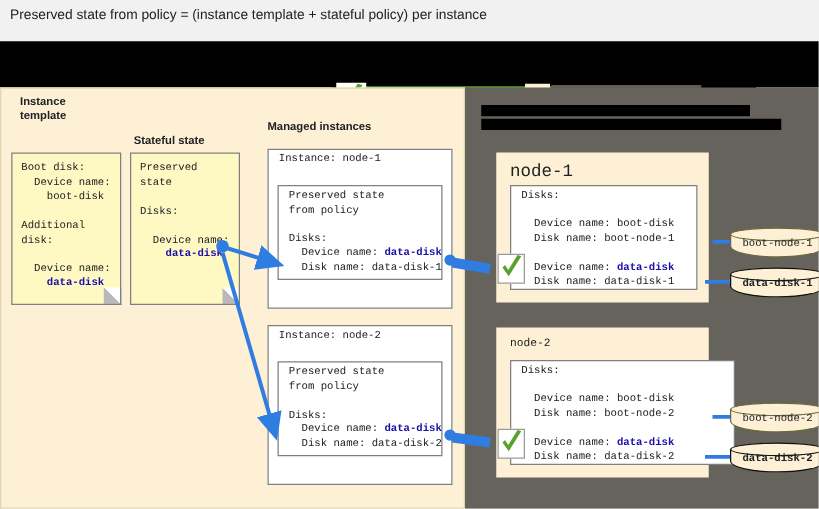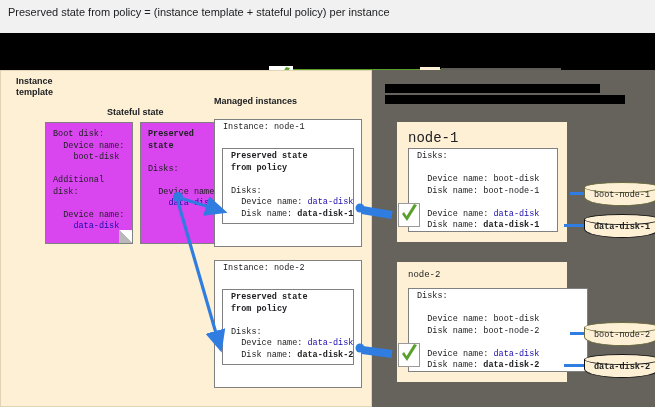--- a/index.html
+++ b/index.html
@@ -35,31 +35,31 @@
 
   
   .panel-left{position:absolute;left:0;top:70px;width:372px;height:337px;background:#fdf0d5;border:1px solid #e0d4b4;box-sizing:border-box;}
   .panel-right{position:absolute;left:372px;top:70px;width:283px;height:337px;background:#66635c;}
 
   .sec-head{position:absolute;font-size:9px;font-weight:bold;color:#202124;line-height:11px;}
   .sec-sub{font-weight:normal;}
 
   
   .note{
-    position:absolute;background:#d946ef;border:1px solid #808080;box-sizing:border-box;
-    font-family:"Liberation Mono",monospace;font-size:8.5px;color:#202124;line-height:11.5px;margin-left:36px;
+    position:absolute;background:#fef9c3;border:1px solid #808080;box-sizing:border-box;
+    font-family:"Liberation Mono",monospace;font-size:8.5px;color:#202124;line-height:11.5px;
   }
   .note .fold{
     position:absolute;right:-1px;bottom:-1px;width:13px;height:13px;
     background:linear-gradient(45deg,#b9b9b9 0 50%,#fff 50% 100%);
     border-right:1px solid #808080;border-bottom:1px solid #808080;
   }
   .note-body{padding:6px 7px;white-space:pre;}
-  .blue{color:#1a0dab;font-weight:normal;}
-  .bold{font-weight:bold;}
+  .blue{color:#1a0dab;font-weight:bold;}
+  .bold{font-weight:normal;}
 
   
   .box{position:absolute;background:#fff;border:1px solid #808080;box-sizing:border-box;
        font-family:"Liberation Mono",monospace;font-size:8.5px;color:#202124;line-height:11.5px;}
   .box-body{padding:2px 8px;white-space:pre;}
 
   .nodecard{position:absolute;background:#fdf0d5;box-sizing:border-box;}
 
   
   .rh-bar{position:absolute;background:#000;}

